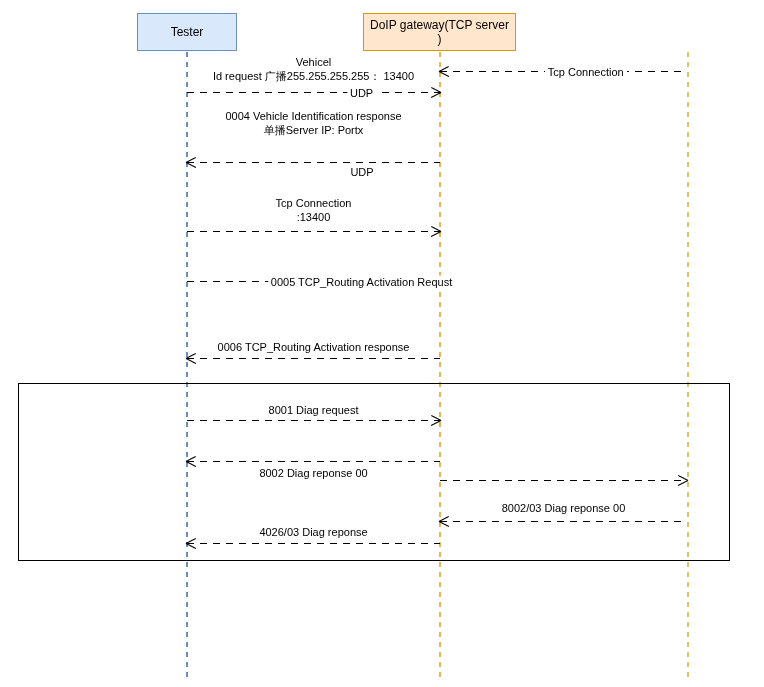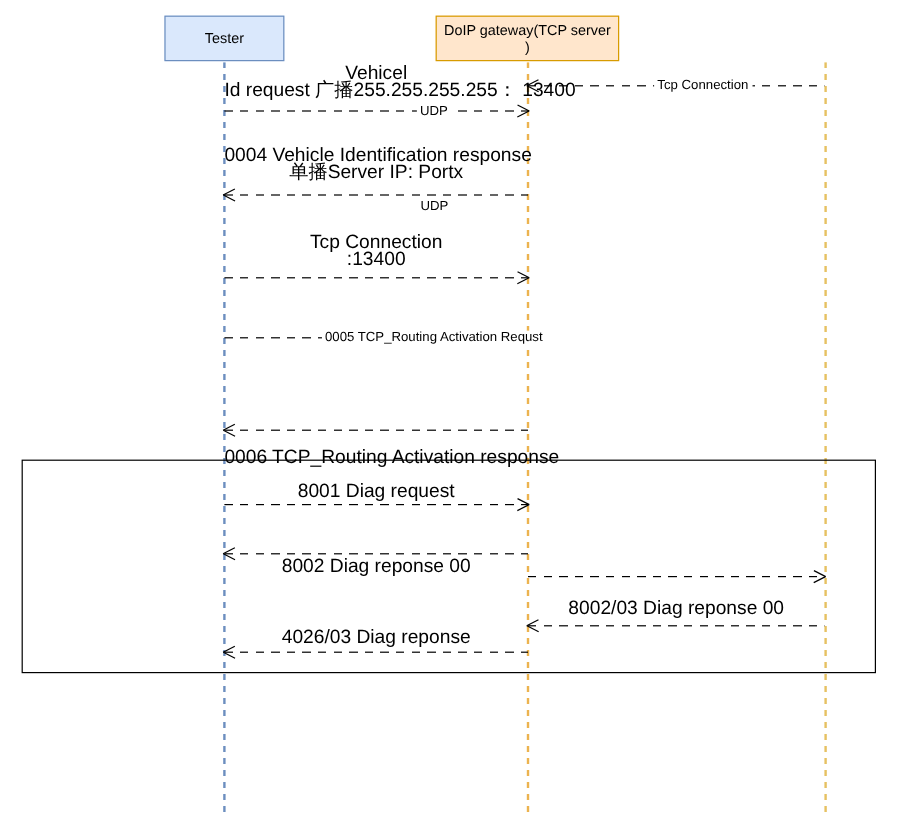--- a/index.html
+++ b/index.html
@@ -30,21 +30,21 @@
   .ah{position:absolute;top:-5.6px;width:12px;height:12px;}
   .ah-r{right:-1px;}
   .ah-r::before,.ah-r::after{content:"";position:absolute;right:0;top:5.3px;width:11px;height:1.4px;background:var(--arrow);transform-origin:right center;}
   .ah-r::before{transform:rotate(27deg);}
   .ah-r::after{transform:rotate(-27deg);}
   .ah-l{left:-1px;}
   .ah-l::before,.ah-l::after{content:"";position:absolute;left:0;top:5.3px;width:11px;height:1.4px;background:var(--arrow);transform-origin:left center;}
   .ah-l::before{transform:rotate(27deg);}
   .ah-l::after{transform:rotate(-27deg);}
   
-  .lbl{position:absolute;font-size:16px;line-height:14px;text-align:center;}
+  .lbl{position:absolute;font-size:11px;line-height:14px;text-align:center;}
   .lbl div{white-space:nowrap;}
   .online{
     position:absolute;top:50%;transform:translate(-50%,-50%);
     background:#fff;padding:0 3px;font-size:11px;line-height:13px;white-space:nowrap;
   }
   .below{position:absolute;transform:translateX(-50%);font-size:11px;line-height:14px;white-space:nowrap;}
   
   .frame{position:absolute;border:1.4px solid var(--frame-border);box-sizing:border-box;background:transparent;}
   .frame-tab{position:absolute;width:158px;height:28px;}
   .frame-tab .frame-label{
@@ -80,21 +80,21 @@
 
   <div class="lbl" style="left:187px;top:55px;width:253px;">
     <div>Vehicel</div>
     <div>Id request 广播255.255.255.255： 13400</div>
   </div>
   <div class="mline" style="left:187px;top:92px;width:253px;">
     <span class="ah ah-r"></span>
     <span class="online" style="left:69%;">UDP</span>
   </div>
 
-  <div class="lbl" style="left:187px;top:123px;width:253px;">
+  <div class="lbl" style="left:187px;top:109px;width:253px;">
     <div>0004 Vehicle Identification response</div>
     <div>单播Server IP: Portx</div>
   </div>
   <div class="mline" style="left:187px;top:162px;width:253px;">
     <span class="ah ah-l"></span>
   </div>
   <div class="below" style="left:362px;top:165px;">UDP</div>
 
   <div class="lbl" style="left:187px;top:196px;width:253px;">
     <div>Tcp Connection</div>
@@ -102,21 +102,21 @@
   </div>
   <div class="mline" style="left:187px;top:231px;width:253px;">
     <span class="ah ah-r"></span>
   </div>
 
   <div class="mline" style="left:187px;top:281px;width:253px;">
     <span class="ah ah-r"></span>
     <span class="online" style="left:50%;margin-left:48px;">0005 TCP_Routing Activation Requst</span>
   </div>
 
-  <div class="lbl" style="left:187px;top:340px;width:253px;margin-top:35px;">
+  <div class="lbl" style="left:187px;top:340px;width:253px;">
     <div>0006 TCP_Routing Activation response</div>
   </div>
   <div class="mline" style="left:187px;top:358px;width:253px;">
     <span class="ah ah-l"></span>
   </div>
 
   <div class="lbl" style="left:187px;top:403px;width:253px;">
     <div>8001 Diag request</div>
   </div>
   <div class="mline" style="left:187px;top:420px;width:253px;">

